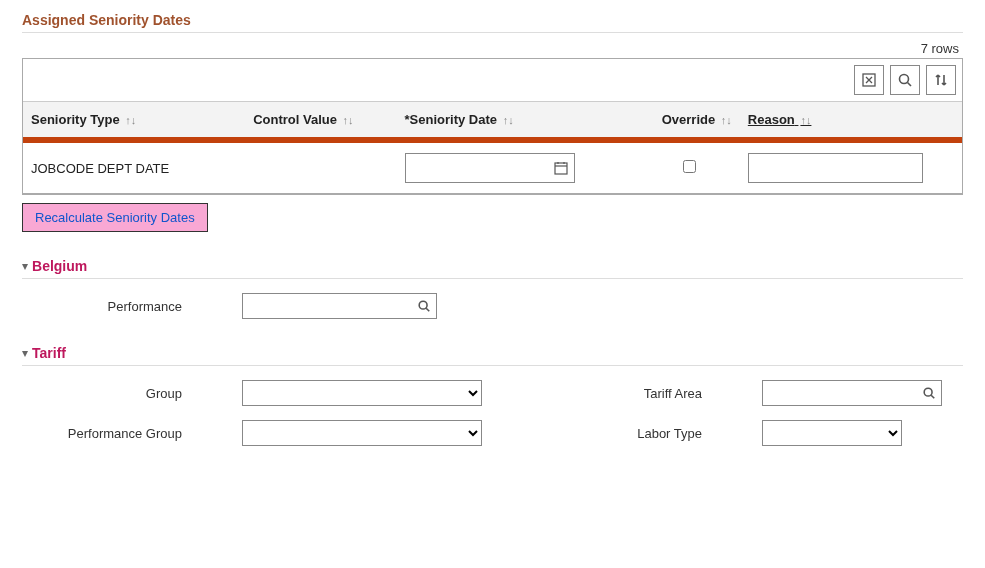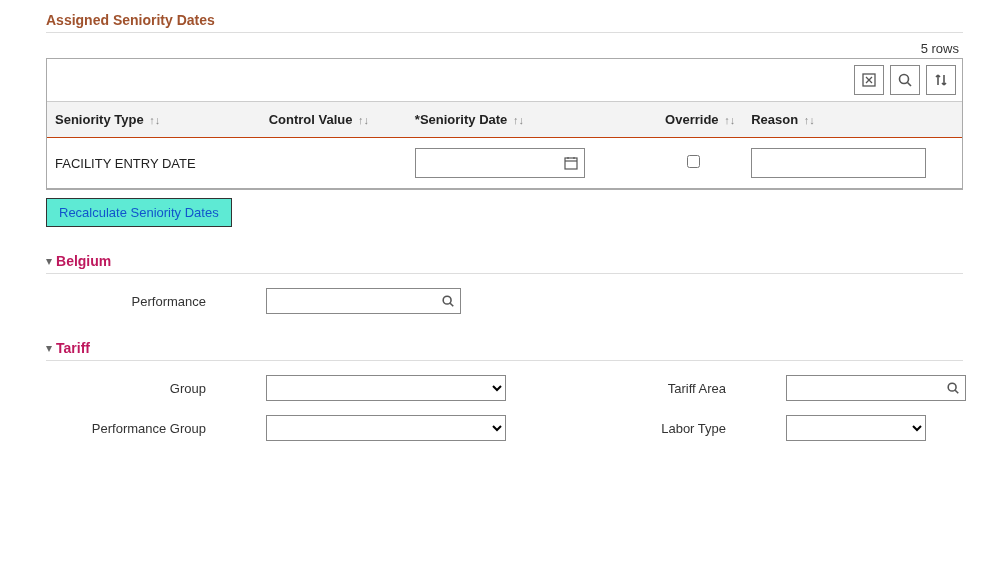--- a/index.html
+++ b/index.html
@@ -3,21 +3,21 @@
 <meta charset="utf-8">
 <style>
   * { box-sizing: border-box; margin: 0; padding: 0; }
   body {
     font-family: Arial, Helvetica, sans-serif;
     font-size: 13px;
     color: #333;
     background: #fff;
     width: 985px;
   }
-  .container { padding: 12px 22px; margin-left: 24px; }
+  .container { padding: 12px 22px; }
 
   .section-title {
     color: #a0522d;
     font-weight: bold;
     font-size: 14px;
     padding-bottom: 4px;
     border-bottom: 1px solid #ddd;
     margin-bottom: 6px;
   }
 
@@ -57,38 +57,38 @@
     width: 100%;
     border-collapse: collapse;
   }
   thead tr { background: #f3f3f3; }
   th {
     text-align: left;
     padding: 10px 8px;
     font-weight: bold;
     font-size: 13px;
     color: #222;
-    border-bottom: 1px solid #c2410c;
+    border-bottom: 6px solid #c2410c;
   }
   th .sort { color: #888; font-size: 11px; margin-left: 2px; }
   td {
     padding: 10px 8px;
     border-bottom: 1px solid #ddd;
     font-size: 13px;
     color: #222;
     vertical-align: middle;
   }
   tbody tr:last-child td { border-bottom: 1px solid #aaa; }
 
   .col-type     { width: 220px; }
   .col-control  { width: 150px; }
   .col-date     { width: 240px; }
   .col-override { width: 100px; text-align: right; text-decoration: underline; }
   .col-override .th-inner { display:inline-block; }
-  .col-reason   { width: 220px; }
+  .col-reason   { width: 220px; text-decoration: underline; }
 
   .date-field {
     display: inline-flex;
     align-items: stretch;
     border: 1px solid #888;
     height: 30px;
     width: 170px;
     background: #fff;
   }
   .date-field input {
@@ -121,21 +121,21 @@
     width: 175px;
     padding: 0 6px;
     font-size: 13px;
   }
 
   .recalc-btn {
     display: inline-block;
     margin-top: 8px;
     padding: 6px 12px;
     border: 1px solid #333;
-    background: #5eead4;
+    background: #f9a8d4;
     color: #1155cc;
     font-size: 13px;
     cursor: pointer;
   }
 
   .collapsible-section { margin-top: 26px; }
   .collapsible-header {
     display: flex;
     align-items: center;
     gap: 4px;
@@ -198,21 +198,21 @@
   select.wide  { width: 240px; }
   select.small { width: 140px; }
 </style>
 </head>
 <body>
 
 <div class="container">
 
   <div class="section-title">Assigned Seniority Dates</div>
 
-  <div class="rows-info">5 rows</div>
+  <div class="rows-info">7 rows</div>
 
   <div class="grid-wrapper">
 
     <div class="toolbar">
       <button title="Personalize">
         <svg width="16" height="16" viewBox="0 0 16 16" fill="none" stroke="#555" stroke-width="1.3">
           <rect x="2" y="2" width="12" height="12"></rect>
           <path d="M5 5 L11 11 M11 5 L5 11"></path>
         </svg>
       </button>
@@ -252,21 +252,21 @@
             </span>
           </th>
           <th class="col-reason">
             <span>Reason</span>
             <span class="sort">↑↓</span>
           </th>
         </tr>
       </thead>
       <tbody>
         <tr>
-          <td>FACILITY ENTRY DATE</td>
+          <td>JOBCODE DEPT DATE</td>
           <td></td>
           <td>
             <div class="date-field">
               <input type="text" value="" style="">
               <span class="cal-btn">
                 <svg width="16" height="16" viewBox="0 0 16 16" fill="none" stroke="#555" stroke-width="1.2">
                   <rect x="2" y="3" width="12" height="11"></rect>
                   <line x1="2" y1="6" x2="14" y2="6"></line>
                   <line x1="5" y1="2" x2="5" y2="4"></line>
                   <line x1="11" y1="2" x2="11" y2="4"></line>

